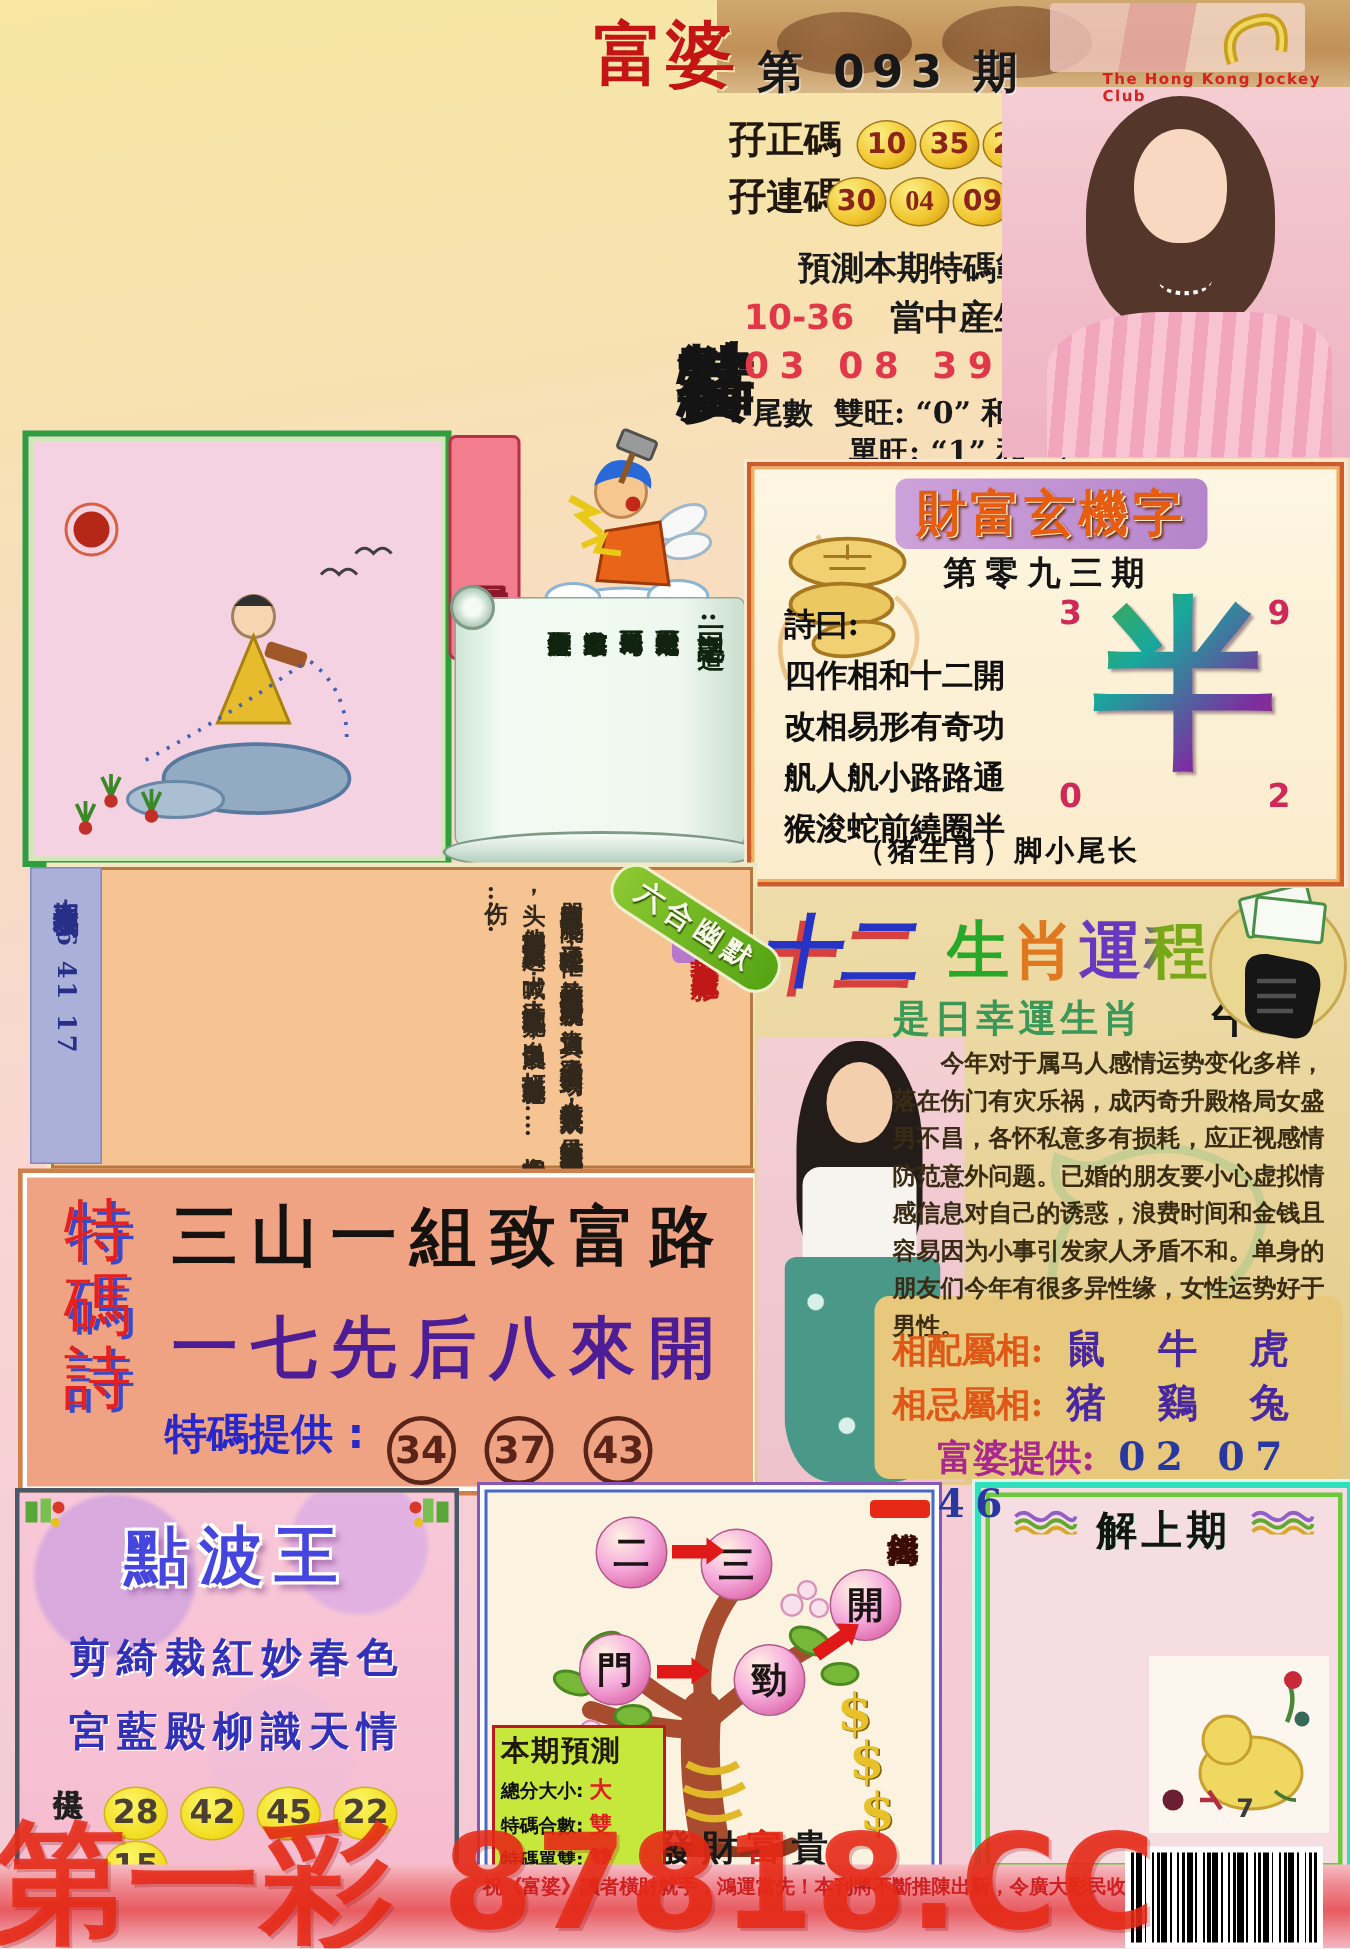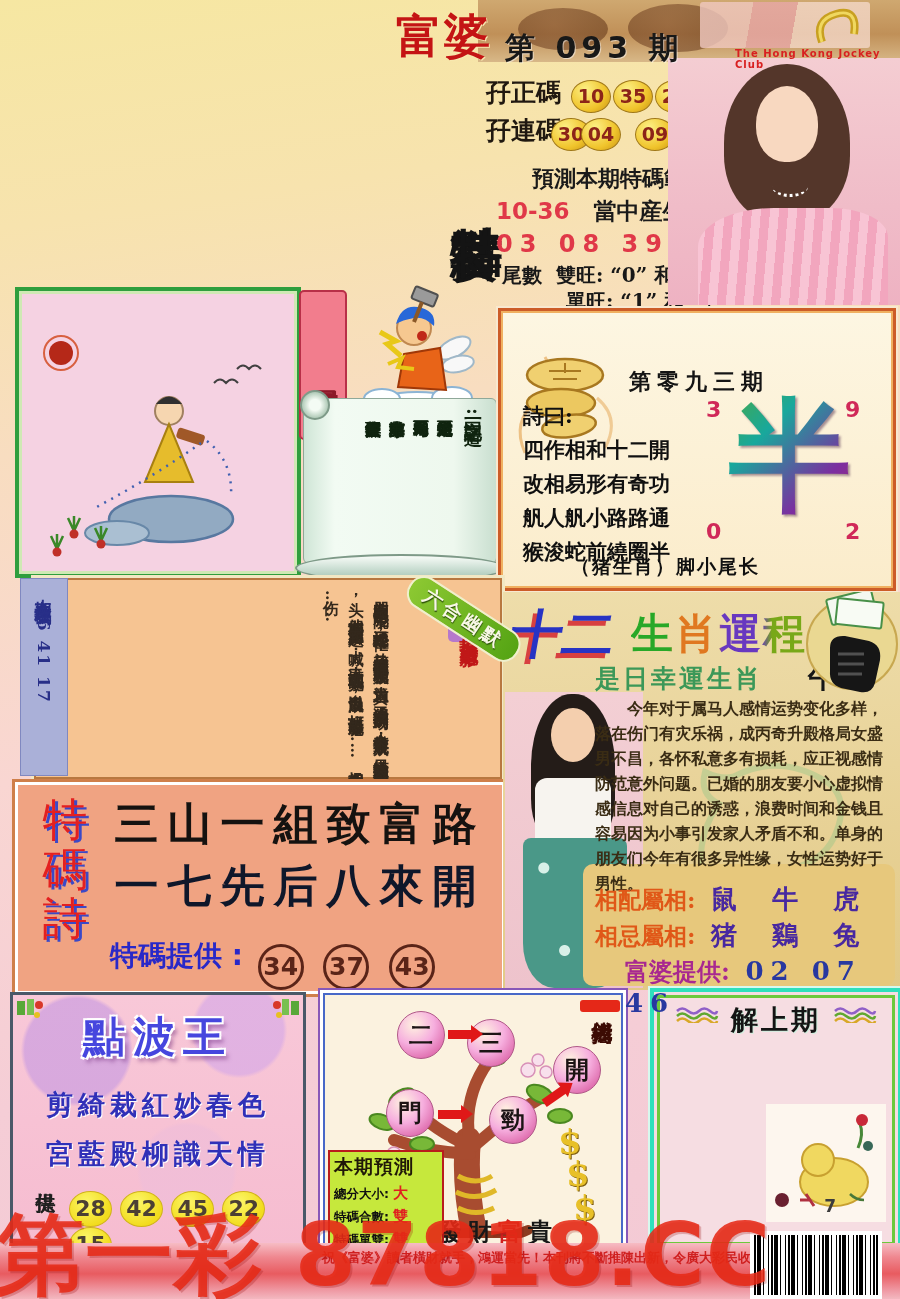--- a/index.html
+++ b/index.html
@@ -102,22 +102,22 @@
     font-size:15.5px;font-weight:bold;color:#33281c;line-height:1.62;font-family:"DejaVu Serif",serif;
     letter-spacing:1px;direction:ltr;}
 
   
   .tema{left:15px;top:782px;width:484px;height:206px;background:#f0a382;border:3px solid #ffffff;
     outline:3px solid #cf7f4a;}
   .tema-title{position:absolute;left:18px;top:10px;width:58px;font-size:45px;line-height:1.1;font-weight:normal;
     color:#e42020;text-align:center;font-family:"DejaVu Serif",serif;text-shadow:3px 2px 0 #3a49c8;}
   .tema-l1{position:absolute;left:86px;top:10px;width:392px;text-align:center;font-size:44px;font-weight:bold;
     color:#151210;letter-spacing:9px;font-family:"DejaVu Serif",serif;}
-  .tema-l2{position:absolute;left:86px;top:72px;width:392px;text-align:center;font-size:44px;font-weight:bold;
-    color:#0f172a;letter-spacing:9px;font-family:"DejaVu Serif",serif;}
+  .tema-l2{position:absolute;left:86px;top:84px;width:392px;text-align:center;font-size:44px;font-weight:bold;
+    color:#4c1d95;letter-spacing:9px;font-family:"DejaVu Serif",serif;}
   .tema-prov{position:absolute;left:92px;top:152px;font-size:28px;font-weight:bold;color:#2828c8;}
   .circ{display:inline-block;width:40px;height:40px;border:3px solid #5a2418;border-radius:50%;
     color:#5a2418;font-size:25px;font-weight:bold;text-align:center;line-height:40px;margin:0 5px;
     vertical-align:-10px;}
 
   
   .zodiac{left:503px;top:592px;width:397px;height:398px;
     background:linear-gradient(178deg,#eeddaa 0%,#e9d49b 45%,#e2c986 100%);}
   .zo-prefix{position:absolute;left:8px;top:8px;font-size:52px;font-weight:bold;color:#2733c4;
     transform:skewX(-10deg);text-shadow:-4px 5px 0 #d84040;font-family:"DejaVu Serif",serif;}
@@ -236,21 +236,21 @@
     <span class="mrow-label">孖正碼</span>
   </div>
   <span class="abs ball" style="left:571px;top:80px;">10</span>
   <span class="abs ball" style="left:613px;top:80px;">35</span>
   <span class="abs ball" style="left:655px;top:80px;">24</span>
 
   <div class="abs" style="left:486px;top:114px;">
     <span class="mrow-label">孖連碼</span>
   </div>
   <span class="abs ball" style="left:551px;top:118px;">30</span>
-  <span class="abs ball" style="left:581px;top:118px;">04</span>
+  <span class="abs ball" style="left:593px;top:118px;font-family:Liberation Serif, serif;">04</span>
   <span class="abs ball" style="left:635px;top:118px;">09</span>
   <span class="abs ball" style="left:677px;top:118px;">38</span>
 
   <div class="abs predict1">預測本期特碼範圍應該在</div>
   <div class="abs predict2">
     <span class="rng">10-36</span><span>當中産生，但不排除</span>
   </div>
   <div class="abs predict3">03 08 39 40 45</div>
   <div class="abs tail1">
     <span class="tl">尾數</span><span>雙旺: “0” 和 “8”</span>
@@ -321,20 +321,21 @@
 
   <div class="abs mystery">
     <svg class="mys-coins" viewBox="0 0 112 155">
       <path d="M18 130 q-14 -32 12 -52 q24 -18 8 -44" fill="none" stroke="#e8b068" stroke-width="3" opacity=".75"></path>
       <path d="M98 125 q16 -30 -8 -50" fill="none" stroke="#e8b068" stroke-width="3" opacity=".6"></path>
       <ellipse cx="58" cy="52" rx="38" ry="16" fill="#f0d070" stroke="#a87820" stroke-width="2.5"></ellipse>
       <path d="M42 48 h32 M46 56 h24 M58 40 v10" stroke="#a87820" stroke-width="2" fill="none"></path>
       <ellipse cx="54" cy="80" rx="34" ry="14" fill="#ecc860" stroke="#a87820" stroke-width="2.5"></ellipse>
       <ellipse cx="62" cy="103" rx="27" ry="11" fill="#f0d070" stroke="#a87820" stroke-width="2.5" transform="rotate(-8 62 103)"></ellipse>
     </svg>
+    <div class="mys-title">財富玄機字</div>
     <div class="mys-issue">第零九三期</div>
     <div class="mys-poem">
       <div>詩曰:</div>
       <div>四作相和十二開</div>
       <div>改相易形有奇功</div>
       <div>舤人舤小路路通</div>
       <div>猴浚蛇前繞圈半</div>
     </div>
     <div class="mys-big">半</div>
     <div class="mys-n" style="left:205px;top:86px;">3</div>

